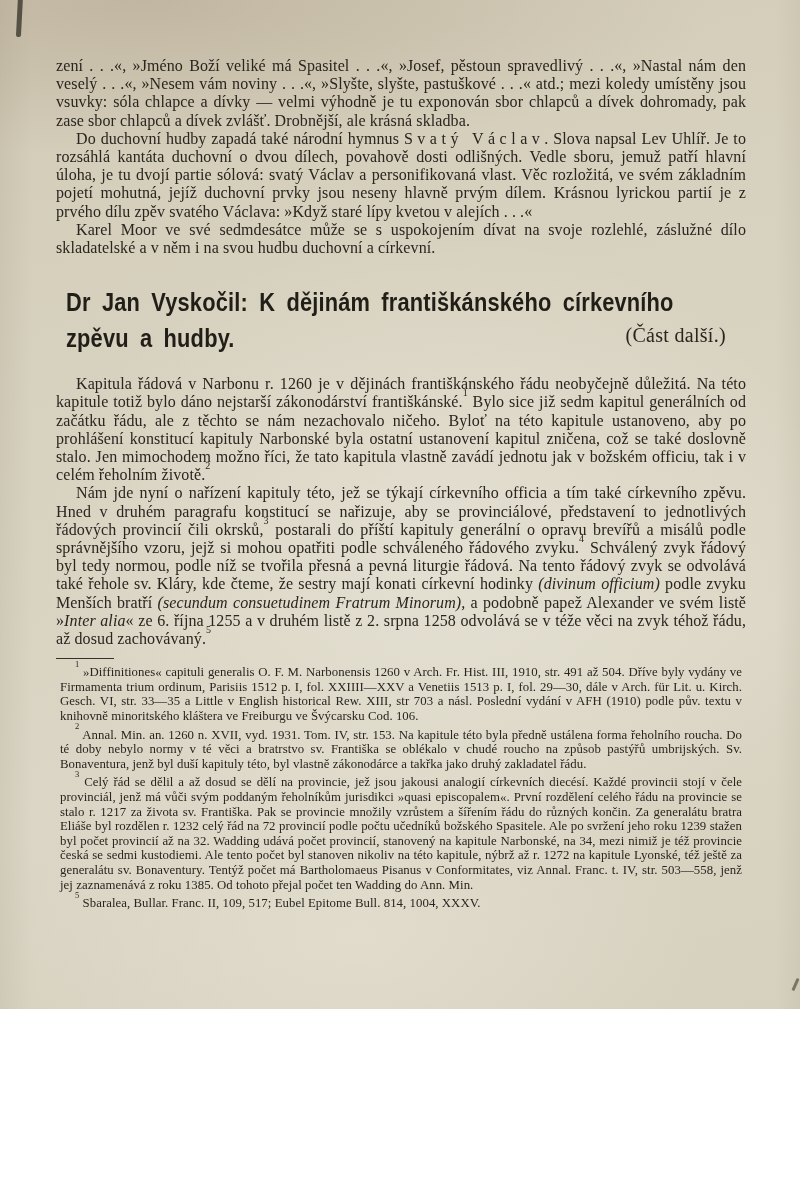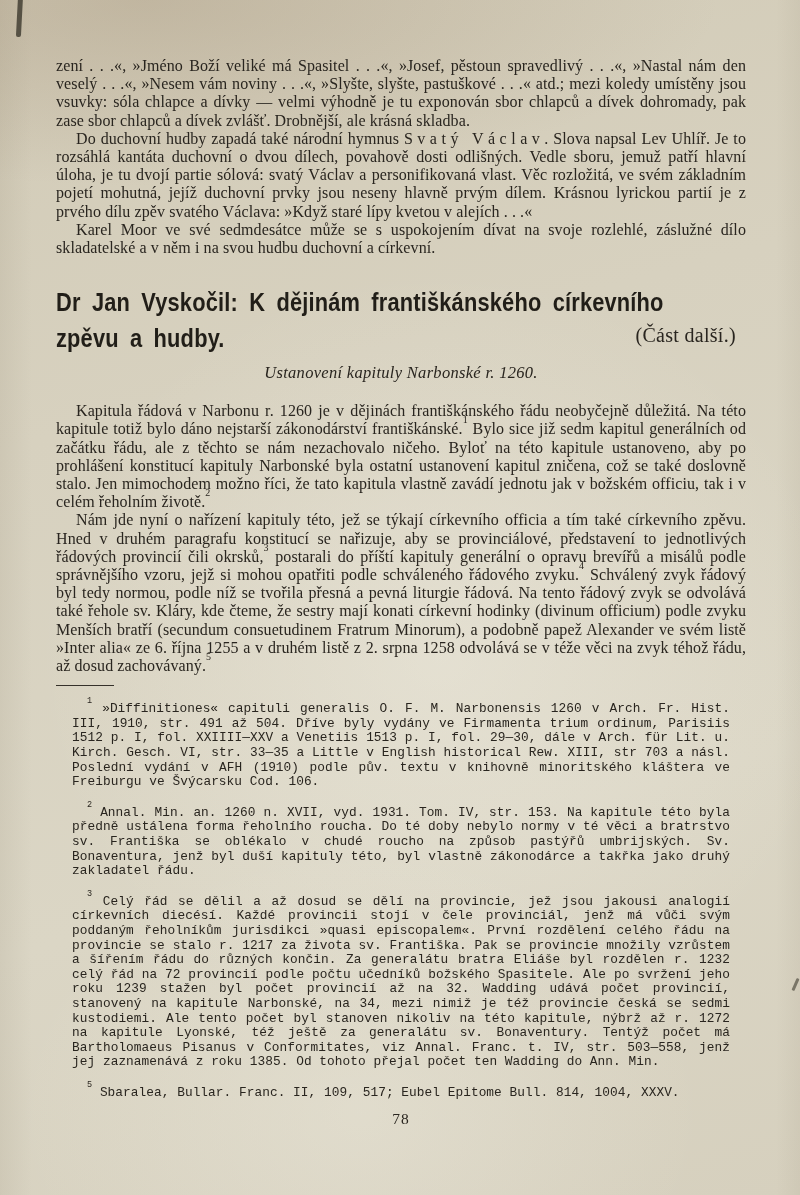--- a/index.html
+++ b/index.html
@@ -1,21 +1,21 @@
 <!DOCTYPE html>
 <html><head>
 <meta charset="utf-8">
 <style>
   html, body { margin:0; padding:0; }
   body {
     width:800px; height:1195px; overflow:hidden;
     font-family:"Liberation Serif", serif;
   }
   .page {
-    position:relative; width:800px; height:1195px;
+    position:relative; width:800px; height:1009px;
     color:#29251f;
     background:
       radial-gradient(120% 26% at 18% 0%, rgba(152,132,106,0.30), rgba(152,132,106,0) 60%),
       radial-gradient(70% 45% at 55% 55%, rgba(250,248,240,0.32), rgba(250,248,240,0) 72%),
       radial-gradient(55% 28% at 45% 93%, rgba(246,244,234,0.28), rgba(246,244,234,0) 78%),
       linear-gradient(90deg, rgba(120,108,86,0.10), rgba(120,108,86,0) 4%, rgba(120,108,86,0) 97%, rgba(120,108,86,0.08) 100%),
       linear-gradient(165deg, #d2cbb7 0%, #d7d1bf 32%, #dbd6c5 68%, #d6d0be 100%);
   }
   .edge-line {
     position:absolute; left:17px; top:-5px; width:5px; height:42px;
@@ -28,28 +28,28 @@
   .content {
     position:absolute; left:56px; top:0; width:690px; padding-top:57px;
   }
   p.para {
     margin:0; text-align:justify;
     font-size:16px; line-height:18.2px;
     letter-spacing:0.1px;
   }
   p.para.indent { text-indent:20px; }
   .sp { letter-spacing:4.5px; }
-  .i  { }
+  .i  { font-style:italic; }
   sup.fnref {
     font-size:10px; line-height:0;
     position:relative; top:-5px;
   }
   .article-header { margin-top:27px; position:relative; }
   h1.article-title {
-    margin:0; font-family:"Liberation Sans", sans-serif; font-weight:bold;
+    margin:10px; font-family:"Liberation Sans", sans-serif; font-weight:bold;
     font-size:26px; line-height:36px; color:#211e18;
   }
   .hl {
     display:inline-block; transform:scaleX(0.84); transform-origin:0 60%;
     white-space:nowrap; word-spacing:6px; letter-spacing:0.2px;
   }
   .h-row2 { display:block; position:relative; }
   .part-note {
     position:absolute; right:10px; bottom:3px;
     font-family:"Liberation Serif", serif; font-weight:normal;
@@ -59,24 +59,23 @@
     text-align:center; font-style:italic; font-size:16.5px;
     margin-top:7px; letter-spacing:0.3px;
   }
   .body-text { margin-top:19px; }
   .fn-rule {
     width:58px; height:0; border:none;
     border-top:1.6px solid #35312a;
     margin:10px 0 6px 0;
   }
   .footnotes p.fn {
-    margin:16px; text-align:justify;
+    margin:4px; text-align:justify;
     font-size:12.8px; line-height:14.6px; text-indent:15px;
     letter-spacing:0.05px;
-    font-family:Liberation Mono, monospace;
   }
   .footnotes sup.fnref { font-size:8.5px; top:-4px; }
   .page-number {
     position:absolute; top:1110px; left:0; width:690px;
     text-align:center; font-size:15.5px; letter-spacing:1px;
   }
 </style>
 </head>
 <body>
 
@@ -93,32 +92,30 @@
       </section>
 
     <header class="article-header">
       <h1 class="article-title">
         <span class="hl">Dr Jan Vyskočil: K dějinám františkánského církevního</span>
         <span class="h-row2">
           <span class="hl">zpěvu a hudby.</span>
           <span class="part-note">(Část další.)</span>
         </span>
       </h1>
-      <div class="subtitle">Ustanovení kapituly Narbonské r. 1260.</div>
     </header>
 
     <section class="body-text">
         <p class="para indent"><span>Kapitula řádová v Narbonu r. 1260 je v dějinách františkánského řádu neobyčejně důležitá. Na této kapitule totiž bylo dáno nejstarší zákonodárství františkánské.</span><sup class="fnref">1</sup><span> Bylo sice již sedm kapitul generálních od začátku řádu, ale z těchto se nám nezachovalo ničeho. Byloť na této kapitule ustanoveno, aby po prohlášení konstitucí kapituly Narbonské byla ostatní ustanovení kapitul zničena, což se také doslovně stalo. Jen mimochodem možno říci, že tato kapitula vlastně zavádí jednotu jak v božském officiu, tak i v celém řeholním životě.</span><sup class="fnref">2</sup></p>
         <p class="para indent"><span>Nám jde nyní o nařízení kapituly této, jež se týkají církevního officia a tím také církevního zpěvu. Hned v druhém paragrafu konstitucí se nařizuje, aby se provinciálové, představení to jednotlivých řádových provincií čili okrsků,</span><sup class="fnref">3</sup><span> postarali do příští kapituly generální o opravu brevířů a misálů podle správnějšího vzoru, jejž si mohou opatřiti podle schváleného řádového zvyku.</span><sup class="fnref">4</sup><span> Schválený zvyk řádový byl tedy normou, podle níž se tvořila přesná a pevná liturgie řádová. Na tento řádový zvyk se odvolává také řehole sv. Kláry, kde čteme, že sestry mají konati církevní hodinky </span><span class="i">(divinum officium)</span><span> podle zvyku Menších bratří </span><span class="i">(secundum consuetudinem Fratrum Minorum),</span><span> a podobně papež Alexander ve svém listě »</span><span class="i">Inter alia</span><span>« ze 6. října 1255 a v druhém listě z 2. srpna 1258 odvolává se v téže věci na zvyk téhož řádu, až dosud zachovávaný.</span><sup class="fnref">5</sup></p>
       </section>
 
     <div class="fn-rule"></div>
 
     <section class="footnotes">
         <p class="fn"><sup class="fnref">1</sup> <span>»Diffinitiones« capituli generalis O. F. M. Narbonensis 1260 v Arch. Fr. Hist. III, 1910, str. 491 až 504. Dříve byly vydány ve Firmamenta trium ordinum, Parisiis 1512 p. I, fol. XXIIII—XXV a Venetiis 1513 p. I, fol. 29—30, dále v Arch. für Lit. u. Kirch. Gesch. VI, str. 33—35 a Little v English historical Rew. XIII, str 703 a násl. Poslední vydání v AFH (1910) podle pův. textu v knihovně minoritského kláštera ve Freiburgu ve Švýcarsku Cod. 106.</span></p>
         <p class="fn"><sup class="fnref">2</sup> <span>Annal. Min. an. 1260 n. XVII, vyd. 1931. Tom. IV, str. 153. Na kapitule této byla předně ustálena forma řeholního roucha. Do té doby nebylo normy v té věci a bratrstvo sv. Františka se oblékalo v chudé roucho na způsob pastýřů umbrijských. Sv. Bonaventura, jenž byl duší kapituly této, byl vlastně zákonodárce a takřka jako druhý zakladatel řádu.</span></p>
         <p class="fn"><sup class="fnref">3</sup> <span>Celý řád se dělil a až dosud se dělí na provincie, jež jsou jakousi analogií církevních diecésí. Každé provincii stojí v čele provinciál, jenž má vůči svým poddaným řeholníkům jurisdikci »quasi episcopalem«. První rozdělení celého řádu na provincie se stalo r. 1217 za života sv. Františka. Pak se provincie množily vzrůstem a šířením řádu do různých končin. Za generalátu bratra Eliáše byl rozdělen r. 1232 celý řád na 72 provincií podle počtu učedníků božského Spasitele. Ale po svržení jeho roku 1239 stažen byl počet provincií až na 32. Wadding udává počet provincií, stanovený na kapitule Narbonské, na 34, mezi nimiž je též provincie česká se sedmi kustodiemi. Ale tento počet byl stanoven nikoliv na této kapitule, nýbrž až r. 1272 na kapitule Lyonské, též ještě za generalátu sv. Bonaventury. Tentýž počet má Bartholomaeus Pisanus v Conformitates, viz Annal. Franc. t. IV, str. 503—558, jenž jej zaznamenává z roku 1385. Od tohoto přejal počet ten Wadding do Ann. Min.</span></p>
         <p class="fn"><sup class="fnref">5</sup> <span>Sbaralea, Bullar. Franc. II, 109, 517; Eubel Epitome Bull. 814, 1004, XXXV.</span></p>
       </section>
 
-    <div class="page-number">78</div>
   </div>
 </div>
 
 </body></html>

